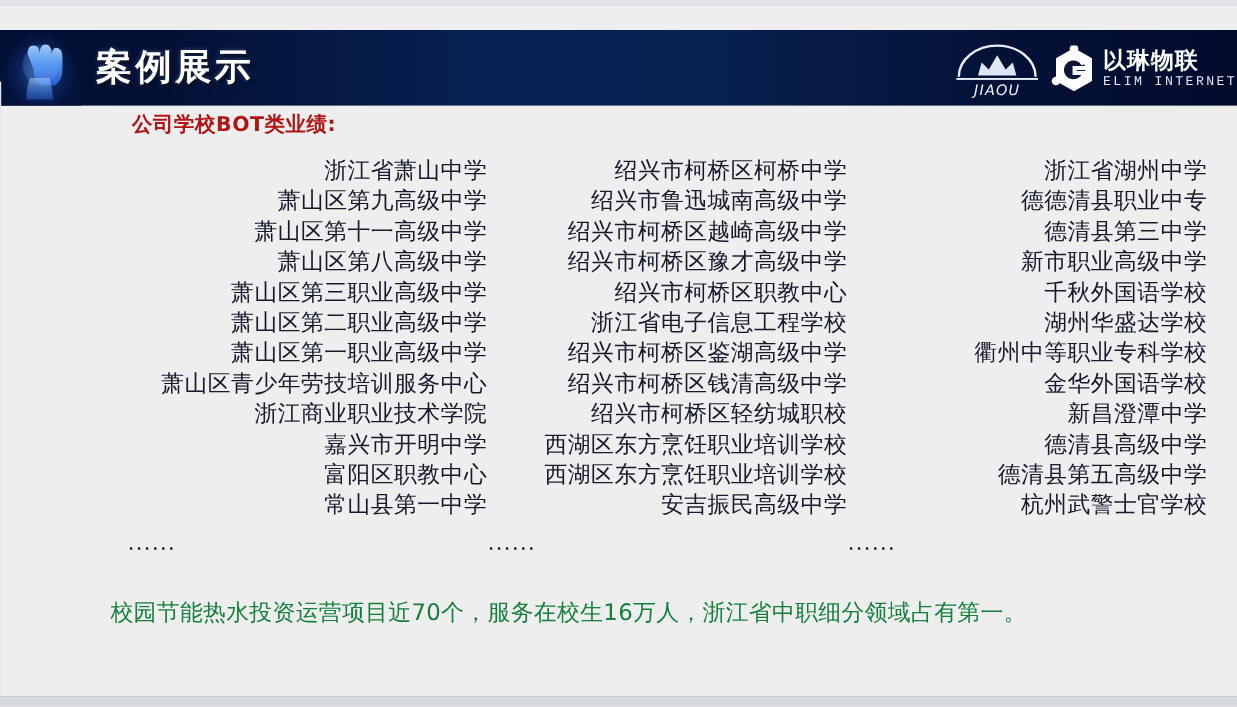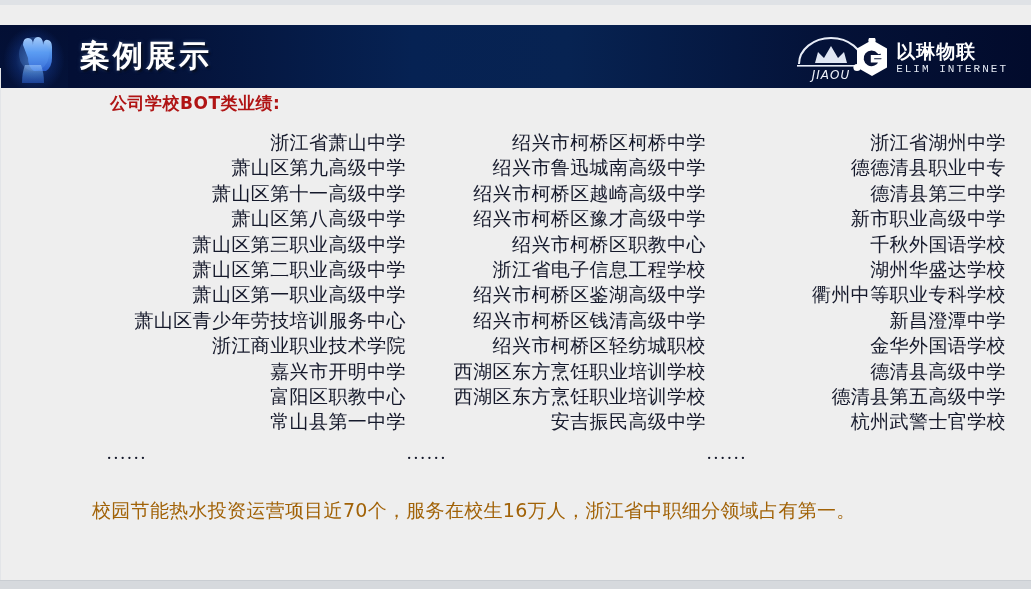--- a/index.html
+++ b/index.html
@@ -74,21 +74,21 @@
     text-align: center;
     font-family: "DejaVu Sans", "Liberation Sans", sans-serif;
     font-style: italic;
     font-weight: normal;
     font-size: 12px;
     letter-spacing: 1px;
     color: #eef2fa;
   }
   .logo-elim {
     position: absolute;
-    right: 23px;
+    right: 0;
     top: 12px;
     height: 42px;
     display: flex;
     align-items: center;
     gap: 4px;
   }
   .elim-words { line-height: 1; }
   .elim-cn {
     font-family: "DejaVu Sans", "Liberation Sans", sans-serif;
     font-weight: bold;
@@ -140,21 +140,21 @@
     letter-spacing: 0.4px;
     margin-top: 10px;
   }
   .footnote {
     position: absolute;
     left: 92px;
     top: 498px;
     font-family: "DejaVu Sans", "Liberation Sans", sans-serif;
     font-size: 19px;
     font-weight: normal;
-    color: #a16207;
+    color: #15803d;
     letter-spacing: 0.3px;
     white-space: nowrap;
   }
   .bottom-rule {
     position: absolute;
     left: 0;
     top: 580px;
     width: 1031px;
     height: 1px;
     background: #c9cdd2;
@@ -264,22 +264,22 @@
     </div>
 
     <div class="col">
       <div class="col-item">浙江省湖州中学</div>
       <div class="col-item">德德清县职业中专</div>
       <div class="col-item">德清县第三中学</div>
       <div class="col-item">新市职业高级中学</div>
       <div class="col-item">千秋外国语学校</div>
       <div class="col-item">湖州华盛达学校</div>
       <div class="col-item">衢州中等职业专科学校</div>
+      <div class="col-item">金华外国语学校</div>
       <div class="col-item">新昌澄潭中学</div>
-      <div class="col-item">金华外国语学校</div>
       <div class="col-item">德清县高级中学</div>
       <div class="col-item">德清县第五高级中学</div>
       <div class="col-item">杭州武警士官学校</div>
       <div class="col-ellipsis">······</div>
     </div>
 
   </div>
 
   <div class="footnote">校园节能热水投资运营项目近70个，服务在校生16万人，浙江省中职细分领域占有第一。</div>
 

